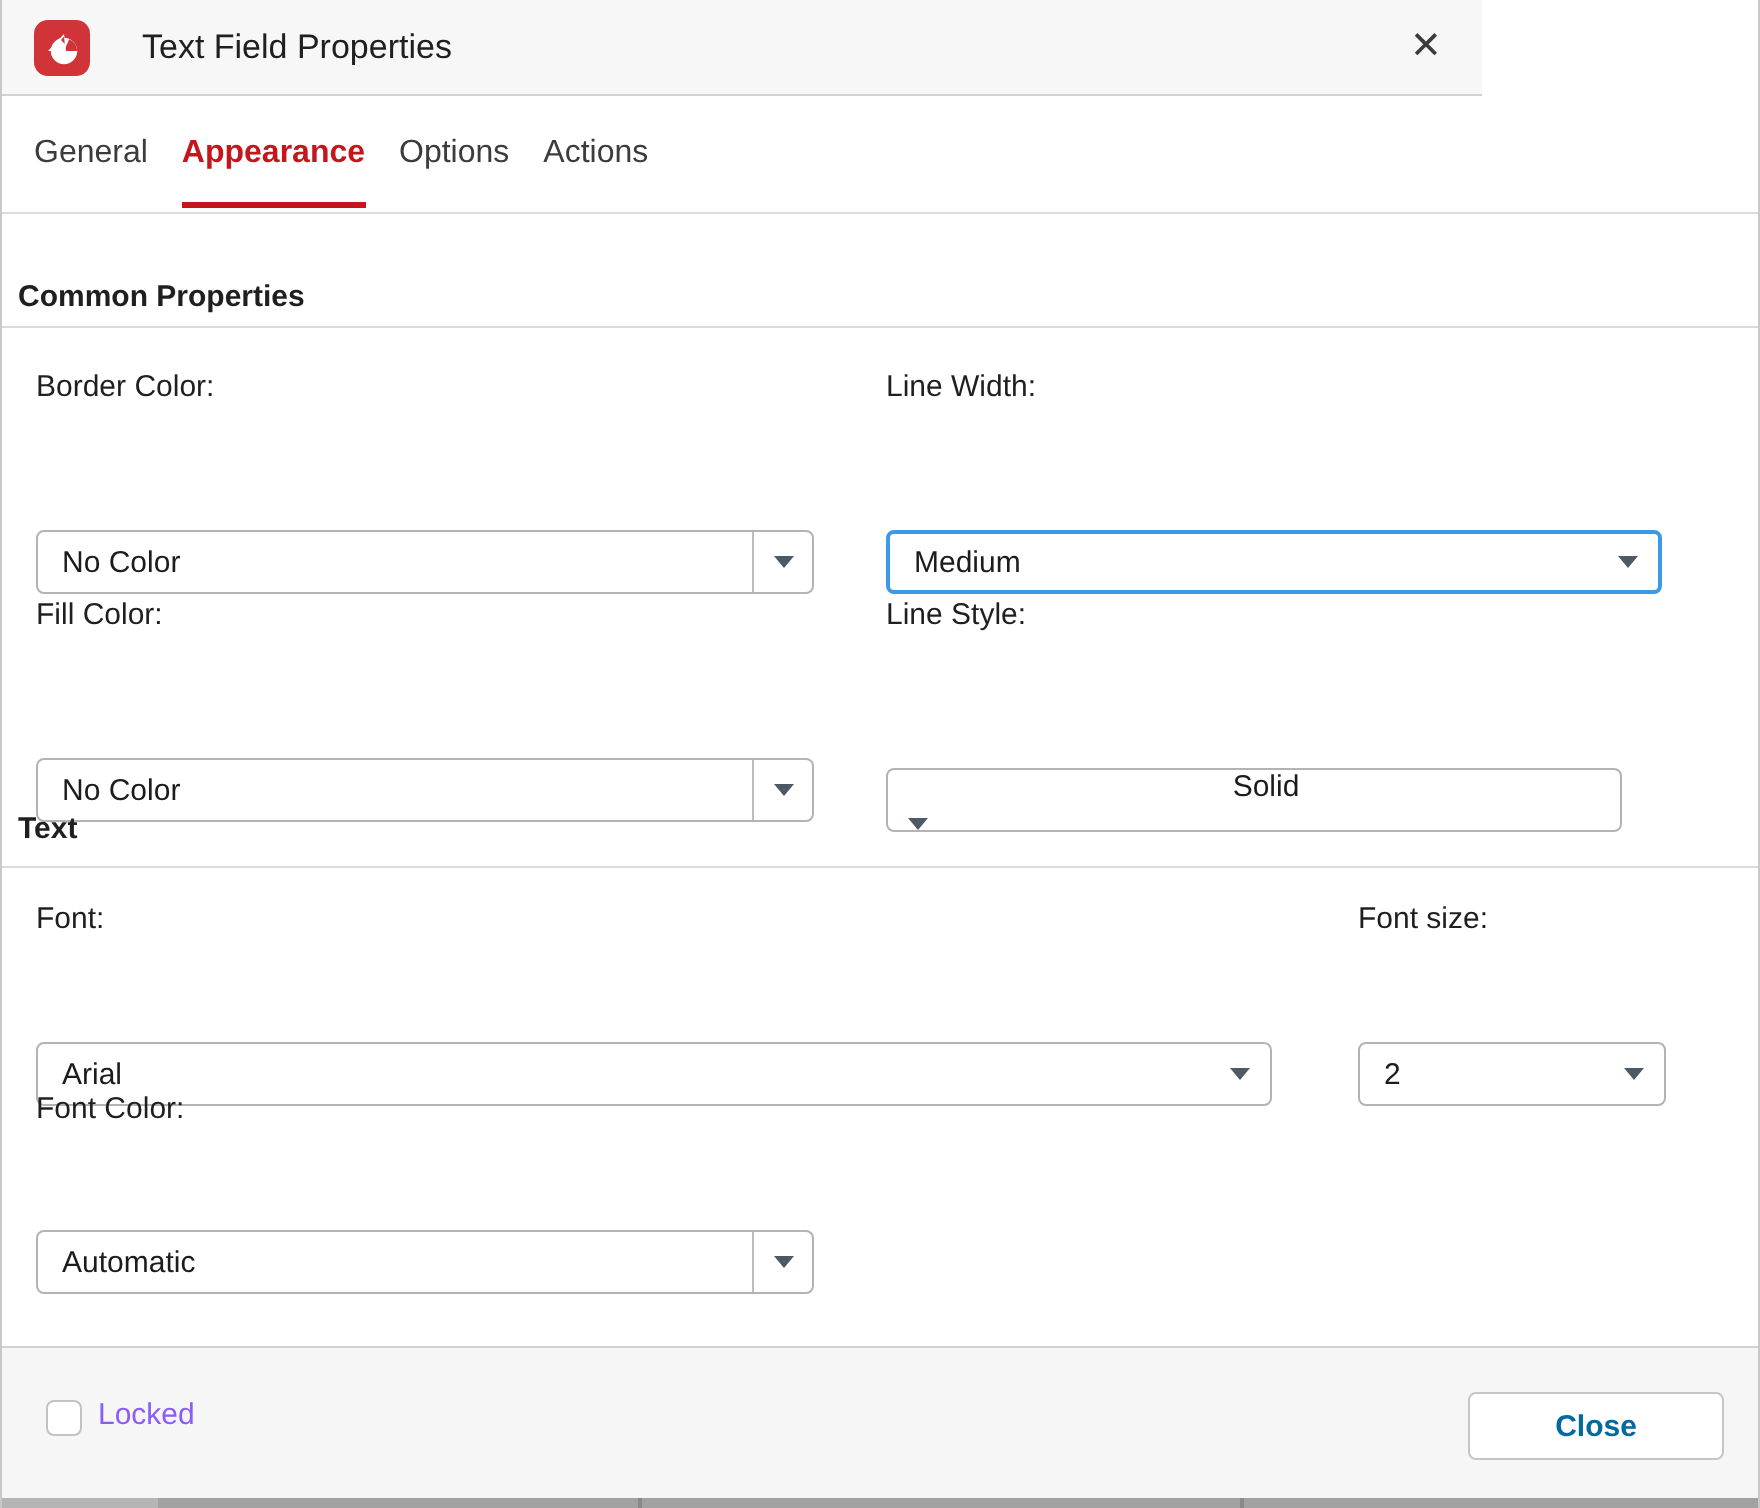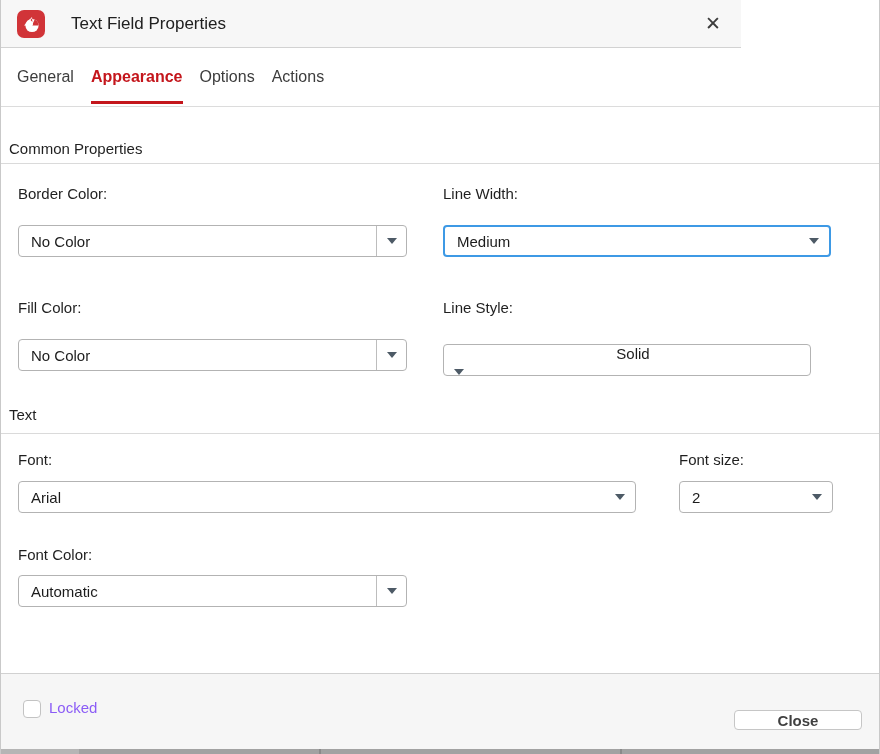--- a/index.html
+++ b/index.html
@@ -13,38 +13,38 @@
   .title { position:absolute; left:70px; top:0; height:48px; line-height:48px; font-size:17px; color:#202020; }
   .close-x { position:absolute; right:8px; top:0; width:40px; height:47px; line-height:47px; text-align:center; font-size:19px; color:#3c3c3c; cursor:pointer; }
 
   
   .tabbar { position:absolute; left:0; top:48px; width:880px; height:59px; background:#fff; border-bottom:1px solid #dcdcdc; display:flex; align-items:center; padding-left:16px; gap:17px; }
   .tab { position:relative; height:59px; display:flex; align-items:center; font-size:16px; color:#3c3c3c; cursor:pointer; }
   .tab.active { color:#c4161c; font-weight:bold; }
   .tab.active::after { content:""; position:absolute; left:0; right:0; bottom:3px; height:3px; background:#c4161c; }
 
   
-  .section-label { position:absolute; left:8px; font-size:15px; color:#1f1f1f; }
+  .section-label { position:absolute; left:8px; font-size:15px; color:#1f1f1f;font-weight:bold; }
   .hr { position:absolute; left:0; width:880px; height:1px; background:#dadada; }
 
   .field-label { position:absolute; font-size:15px; color:#1f1f1f; }
 
   
-  .combo { position:absolute; height:32px; background:#fff; border:1px solid #b3b3b3; border-radius:4px; display:flex; align-items:center; cursor:pointer; }
+  .combo { position:absolute; height:32px; background:#fff; border:1px solid #b3b3b3; border-radius:4px; display:flex; align-items:center; cursor:pointer;margin-top:40px; }
   .combo .val { flex:1; padding-left:12px; font-size:15px; color:#1c1c1c; white-space:nowrap; overflow:hidden; }
   .combo .arrow-zone { width:30px; display:flex; justify-content:center; align-items:center; align-self:stretch; }
   .combo.split .arrow-zone { border-left:1px solid #bdbdbd; }
   .caret { width:0; height:0; border-left:5px solid transparent; border-right:5px solid transparent; border-top:6px solid #4d5a66; }
   .combo.focused { border:2px solid #3d99e5; }
 
   
   .footer { position:absolute; left:0; top:673px; width:880px; height:76px; background:#f6f6f6; border-top:1px solid #d1d1d1; }
   .checkbox { position:absolute; left:22px; top:26px; width:18px; height:18px; background:#fff; border:1px solid #c3c3c3; border-radius:4px; cursor:pointer; }
   .checkbox-label { position:absolute; left:48px; top:25px; font-size:15px; color:#8b5cf6; }
-  .close-btn { position:absolute; left:733px; top:22px; width:128px; height:20px; background:#fff; border:1px solid #c6c6c6; border-radius:4px; font-family:"Liberation Sans", sans-serif; font-size:15px; font-weight:bold; color:#404040; cursor:pointer;margin-top:14px; }
+  .close-btn { position:absolute; left:733px; top:22px; width:128px; height:34px; background:#fff; border:1px solid #c6c6c6; border-radius:4px; font-family:"Liberation Sans", sans-serif; font-size:15px; font-weight:bold; color:#0369a1; cursor:pointer; }
 
   
   .bottom-strip { position:absolute; left:0; top:749px; width:880px; height:5px; background:#a2a2a2; }
   .bottom-strip .seg-light { position:absolute; left:0; top:0; width:78px; height:5px; background:#b5b5b5; }
   .bottom-strip .seg-div1 { position:absolute; left:318px; top:0; width:2px; height:5px; background:#8a8a8a; }
   .bottom-strip .seg-div2 { position:absolute; left:619px; top:0; width:2px; height:5px; background:#8a8a8a; }
 </style>
 </head>
 <body>
 

